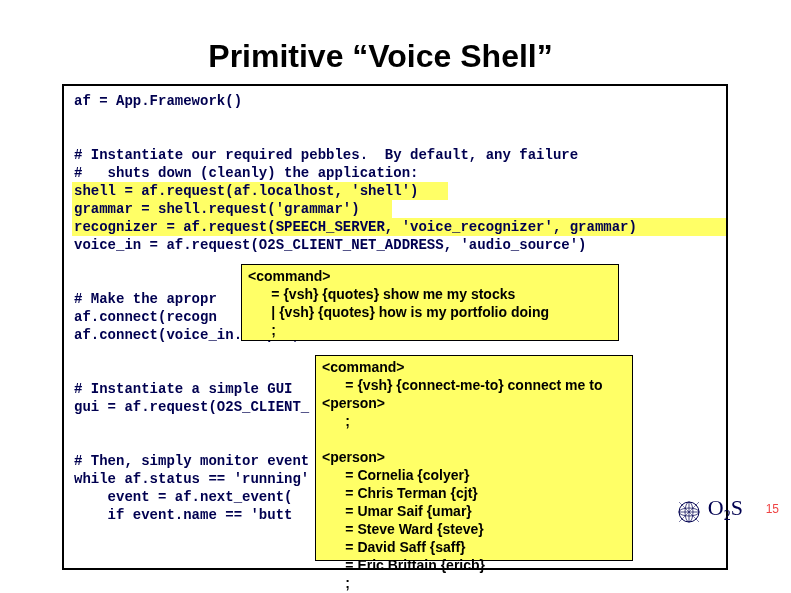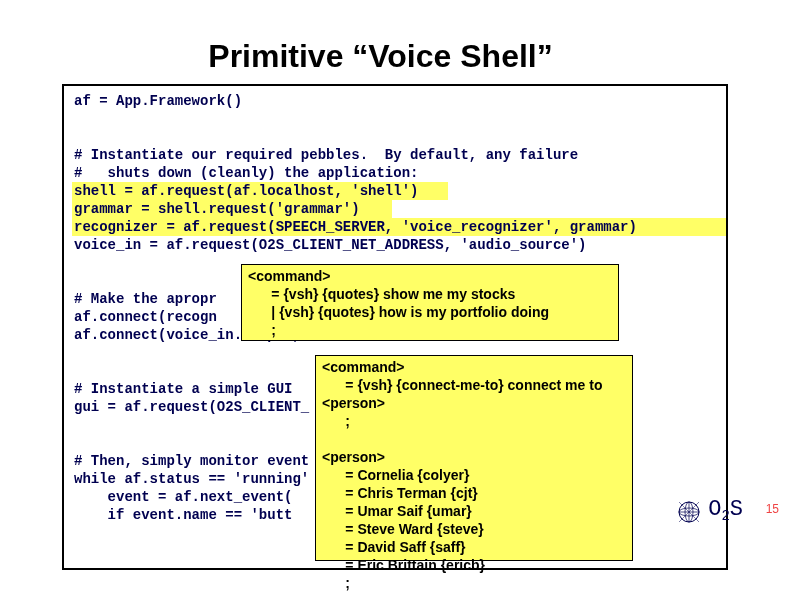--- a/index.html
+++ b/index.html
@@ -94,21 +94,21 @@
     font-size: 14px;
     line-height: 18px;
     color: #000;
     padding: 2px 6px 2px 6px;
     white-space: pre;
   }
   .footer-logo {
     position: absolute;
     right: 48px;
     bottom: 14px;
-    font-family: Liberation Mono, monospace;
+    font-family: Liberation Serif, serif;
     font-size: 22px;
     color: #000050;
     margin-left: 44px;
   }
   .footer-logo sub {
     font-size: 14px;
     vertical-align: sub;
   }
   .page-num {
     position: absolute;

